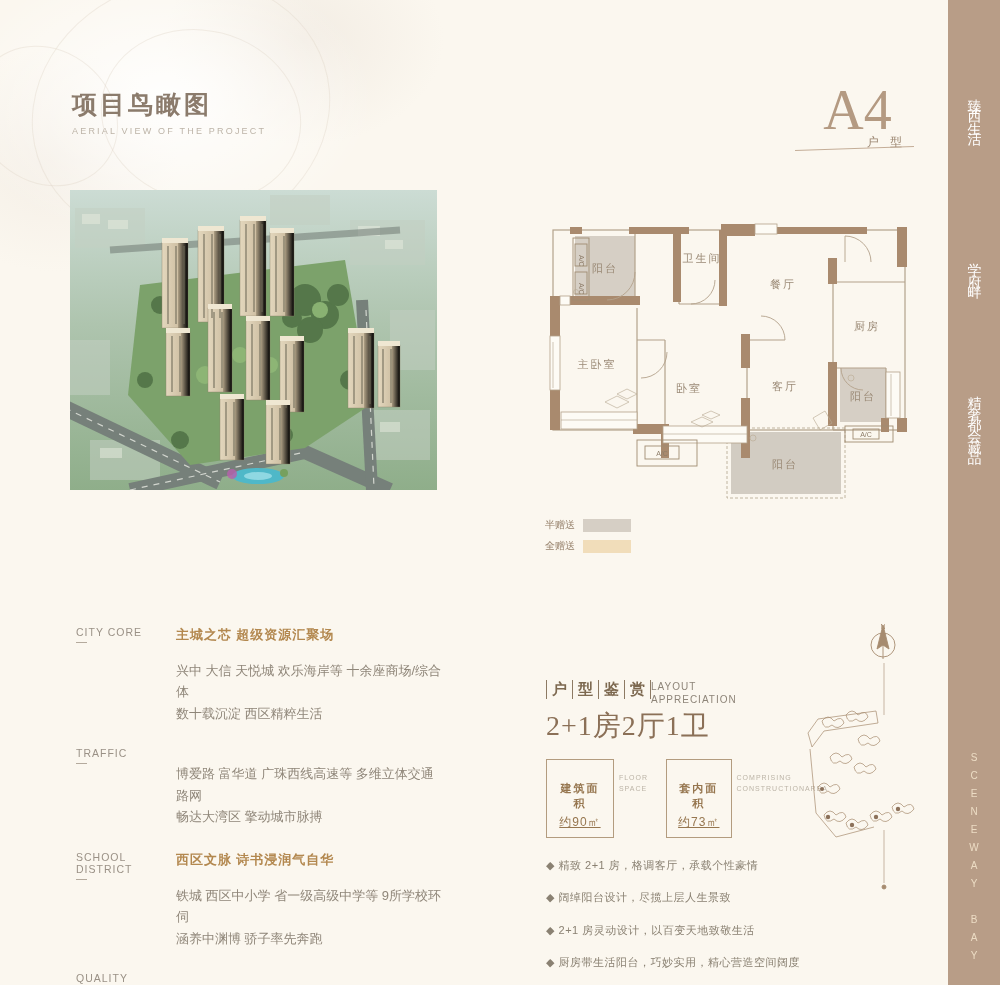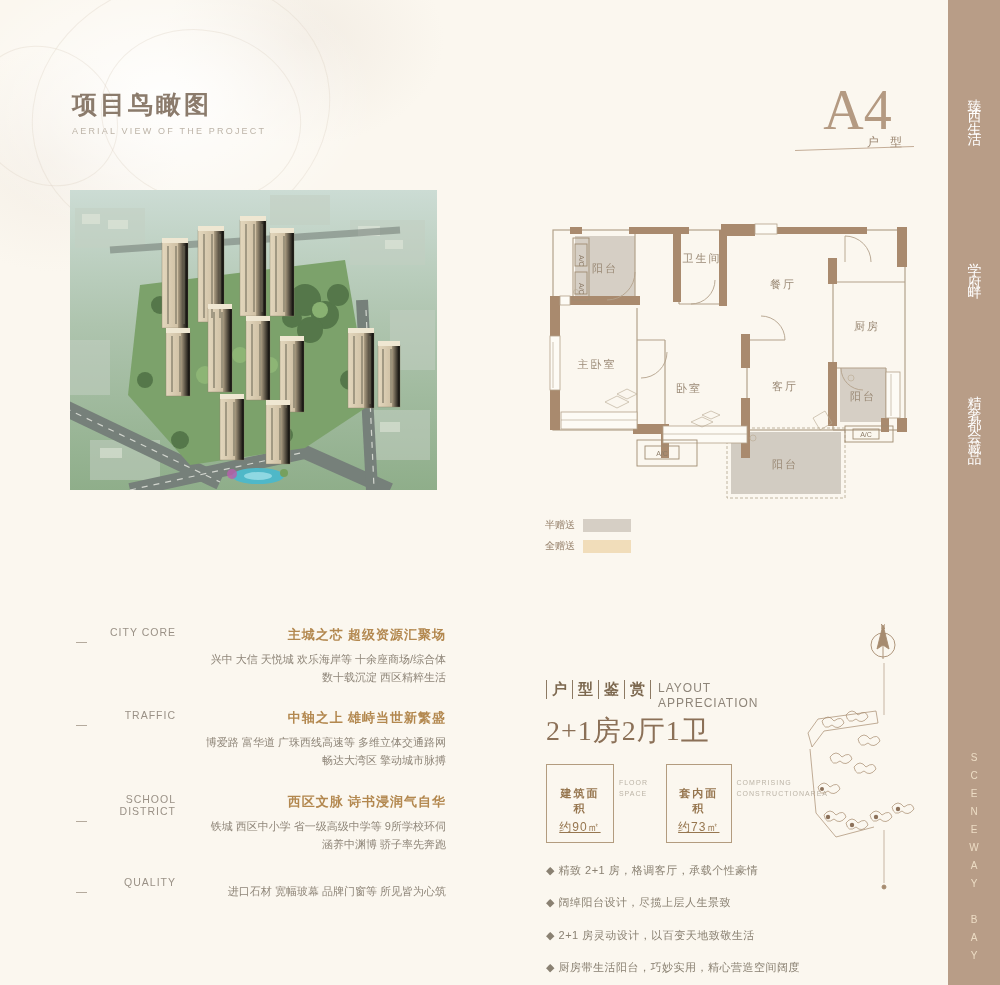--- a/index.html
+++ b/index.html
@@ -52,36 +52,36 @@
   .plan text{font-size:11px;fill:#9b8a76;font-family:"Liberation Sans",sans-serif;letter-spacing:2px;}
   .plan text.ac{font-size:7px;letter-spacing:0;fill:#8d7c68;}
 
   
   .legend{position:absolute;left:545px;top:518px;font-size:10px;color:#97826c;}
   .legend .row{display:flex;align-items:center;margin-bottom:7px;}
   .legend .sw{width:48px;height:13px;margin-left:8px;}
 
   
   .info{position:absolute;left:76px;top:626px;width:370px;}
-  .info .row{display:flex;margin-bottom:23px;text-align:right;}
+  .info .row{display:flex;margin-bottom:23px;}
   .info .lab{width:100px;flex:0 0 100px;font-size:10.5px;color:#9a9186;letter-spacing:1px;}
   .info .lab i{display:block;width:11px;border-bottom:1px solid #b4aa9d;margin-top:4px;}
   .info .txt{flex:1;}
   .info .h{font-size:13px;font-weight:bold;color:#b3884f;letter-spacing:1px;
     font-family:"Liberation Serif","DejaVu Serif",serif;}
-  .info .b{margin-top:6px;font-size:11px;color:#8f8679;line-height:1.65;}
+  .info .b{margin-top:16px;font-size:13px;color:#8f8679;line-height:1.65;}
 
   
   .layoutblk{position:absolute;left:546px;top:680px;width:300px;}
   .lt-row{display:flex;align-items:flex-start;}
   .lt-cn{display:flex;align-items:stretch;}
   .lt-cn span{font-size:15px;font-weight:bold;color:#7d6950;padding:0 5px;
     border-left:1px solid #8d7a63;font-family:"Liberation Serif","DejaVu Serif",serif;}
   .lt-cn span:last-child{border-right:1px solid #8d7a63;}
-  .lt-en{margin-left:7px;font-size:12px;color:#8e8579;letter-spacing:1px;line-height:1.25;padding-top:1px;}
+  .lt-en{font-size:10px;color:#8e8579;letter-spacing:1px;line-height:1.25;padding-top:1px;}
   .headline{margin-top:1px;font-family:"Liberation Serif","DejaVu Serif",serif;
     font-size:28px;color:#8b7057;letter-spacing:1px;}
   .areas{display:flex;margin-top:14px;}
   .areabox{display:flex;align-items:flex-start;margin-right:18px;}
   .abox{border:1px solid #b39c7f;padding:21px 9px 6px;color:#96764f;text-align:center;}
   .abox .al{font-size:11px;font-weight:bold;letter-spacing:2px;}
   .abox .av{font-size:12px;margin-top:3px;letter-spacing:1px;text-decoration:underline;}
   .anote{font-size:7px;color:#bcb4a7;letter-spacing:1px;margin-left:5px;margin-top:14px;line-height:1.5;}
   .bullets{margin-top:20px;}
   .bullets .bl{display:flex;align-items:flex-start;margin-bottom:17px;}
@@ -354,21 +354,20 @@
         <div class="h">主城之芯 超级资源汇聚场</div>
         <div class="b">
           <div>兴中 大信 天悦城 欢乐海岸等 十余座商场/综合体</div>
           <div>数十载沉淀 西区精粹生活</div>
         </div>
       </div>
     </div>
     <div class="row">
       <div class="lab"><span>TRAFFIC</span><i></i></div>
       <div class="txt">
-        <div class="h">中轴之上 雄峙当世新繁盛</div>
         <div class="b">
           <div>博爱路 富华道 广珠西线高速等 多维立体交通路网</div>
           <div>畅达大湾区 擎动城市脉搏</div>
         </div>
       </div>
     </div>
     <div class="row">
       <div class="lab"><span>SCHOOL  DISTRICT</span><i></i></div>
       <div class="txt">
         <div class="h">西区文脉 诗书浸润气自华</div>

